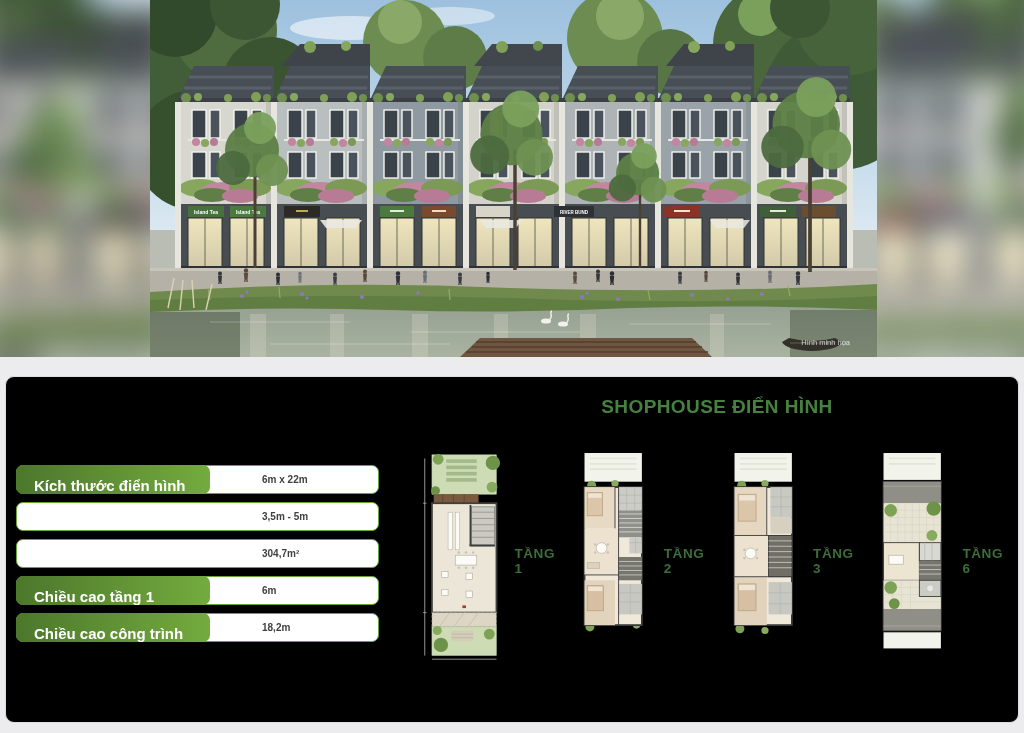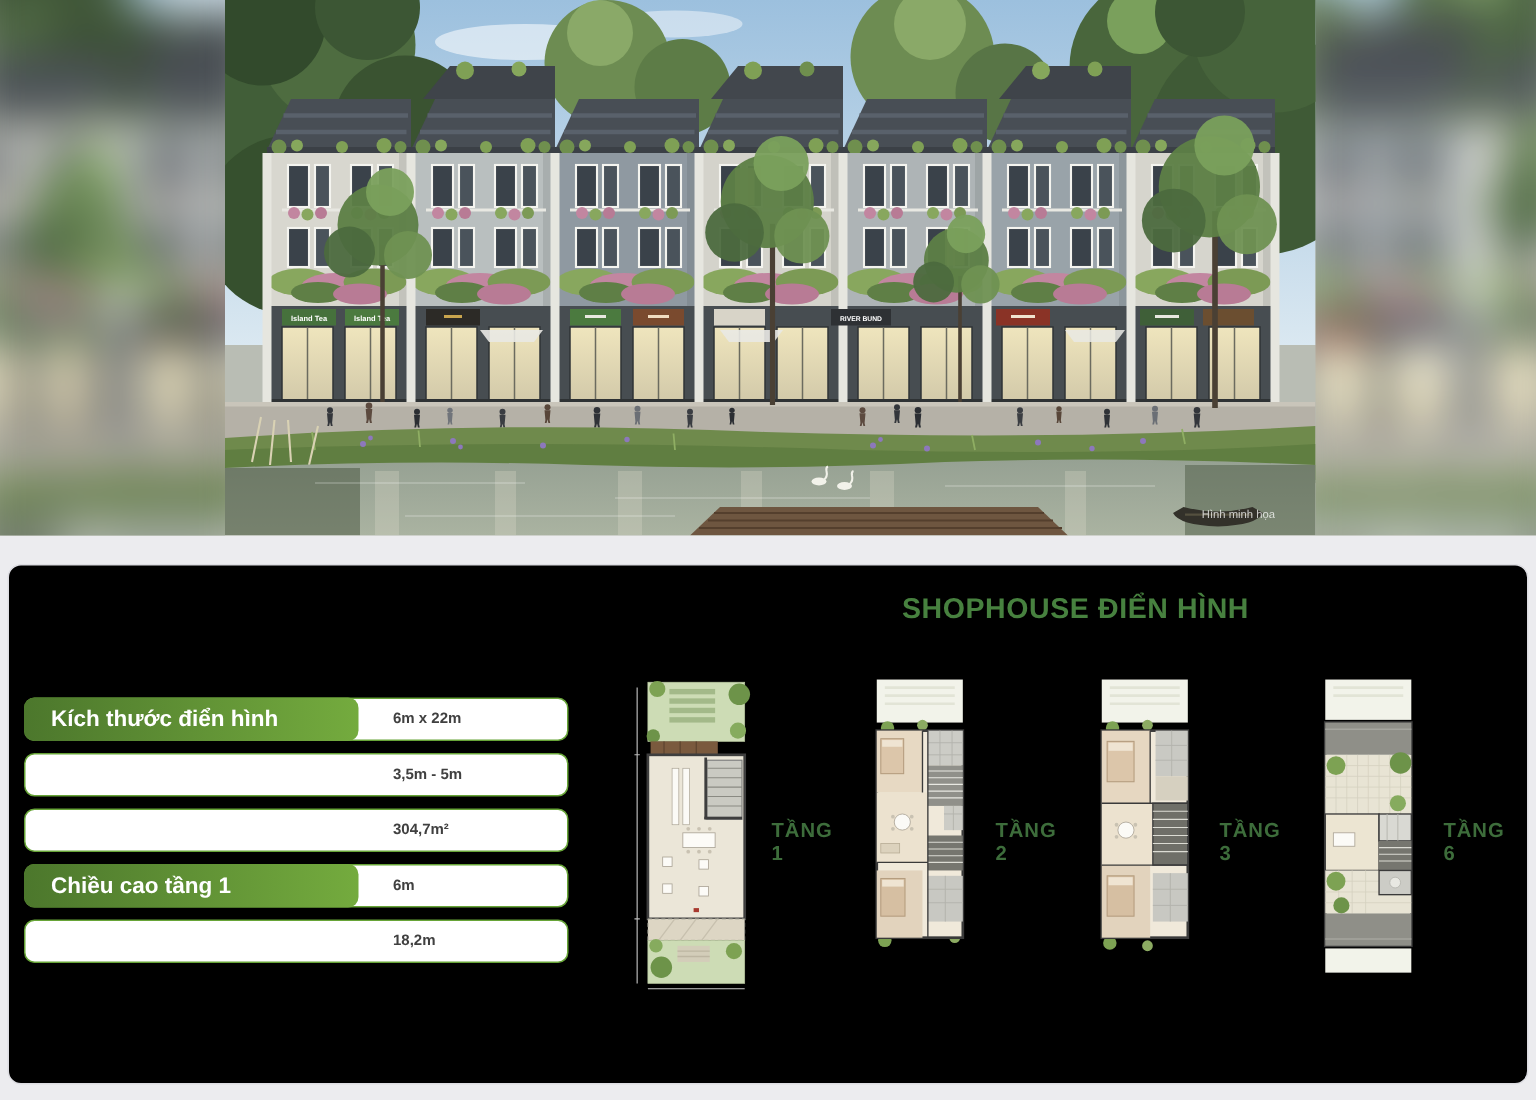--- a/index.html
+++ b/index.html
@@ -33,23 +33,23 @@
   .spec-row{position:relative;height:29px;margin-bottom:8px;}
   .spec-value-box{
     position:absolute;left:0;top:0;width:361px;height:27px;
     background:#fff;border:1.6px solid #67a437;border-radius:7px;
     display:flex;align-items:center;
   }
   .spec-value-box span{
     margin-left:245px;font-size:10px;font-weight:700;color:#404040;white-space:nowrap;
   }
   .spec-label-box{
-    position:absolute;left:0;top:0;width:223px;height:29px;
+    position:absolute;left:0;top:0;width:194px;height:29px;
     background:linear-gradient(90deg,#4c772c,#74ab3e);
-    border-radius:7px;display:flex;align-items:center;
+    border-radius:7px;display:flex;align-items:flex-end;
   }
   .spec-label-box span{
     margin-left:18px;font-size:15px;font-weight:700;color:#ffffff;white-space:nowrap;
   }
   
   .plans{
     position:absolute;left:408px;top:62px;width:596px;
     display:flex;justify-content:space-between;
   }
   .plan-col{width:148px;display:flex;flex-direction:row;align-items:center;}
@@ -344,20 +344,23 @@
         <div class="spec-value-box">
             <span>6m</span>
           </div>
         <div class="spec-label-box">
             <span>Chiều cao tầng 1</span>
           </div>
       </div>
       <div class="spec-row">
         <div class="spec-value-box">
             <span>18,2m</span>
+          </div>
+        <div class="spec-label-box">
+            <span>Chiều cao công trình</span>
           </div>
       </div>
     </div>
 
     <div class="plans">
 
       <div class="plan-col">
         <svg viewBox="0 0 112 236">
           <line x1="12" y1="8" x2="12" y2="228" stroke="#cccccc" stroke-width=".8"></line>
           <line x1="10" y1="58" x2="14" y2="58" stroke="#bbbbbb" stroke-width=".8"></line>

